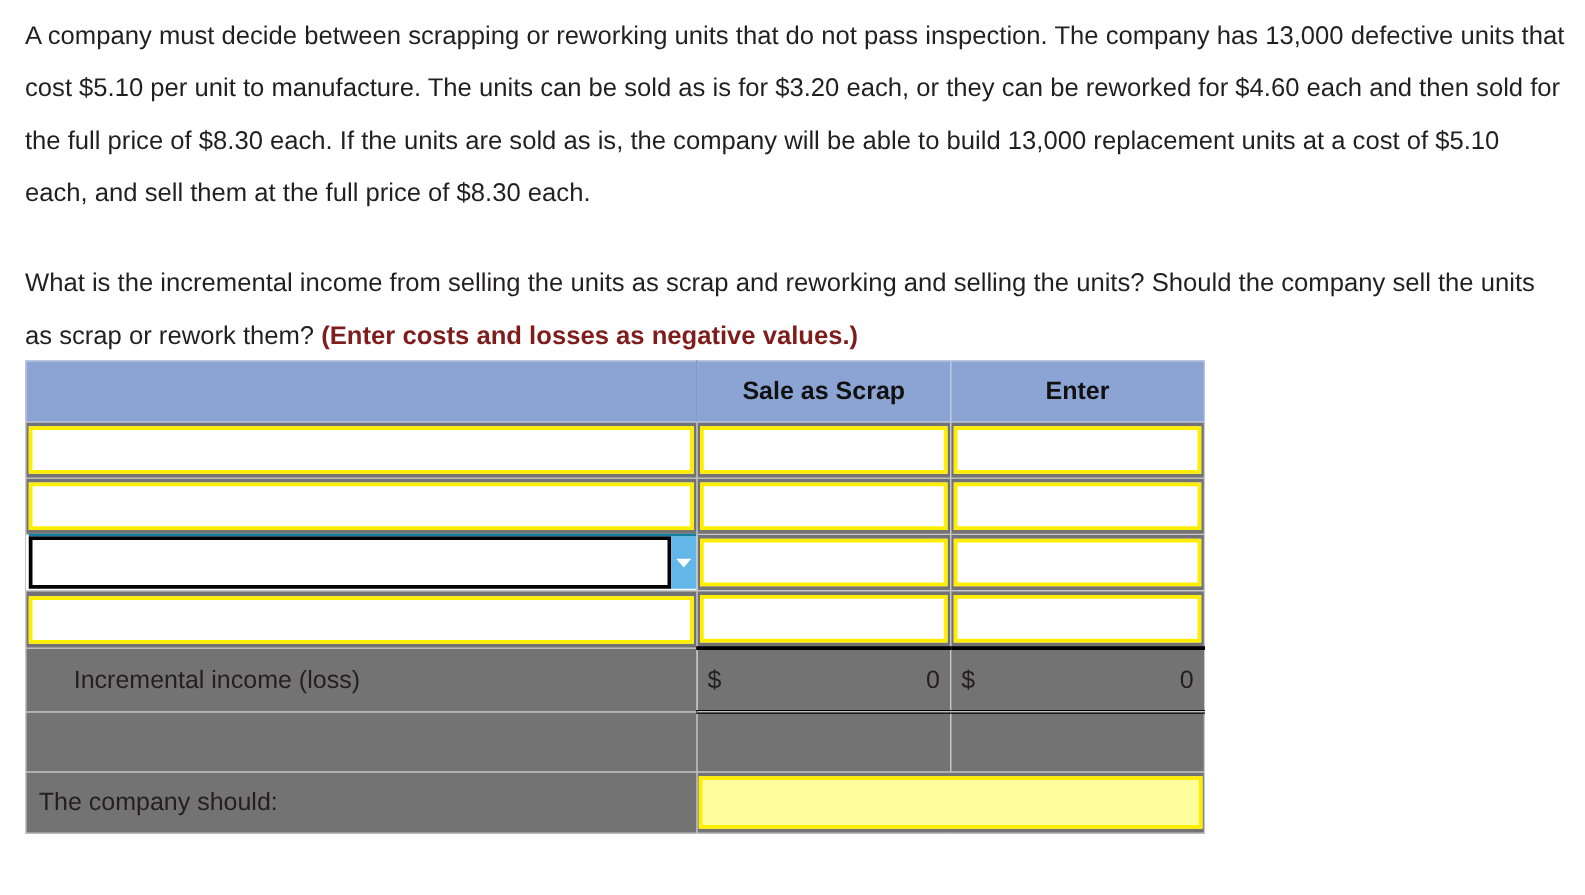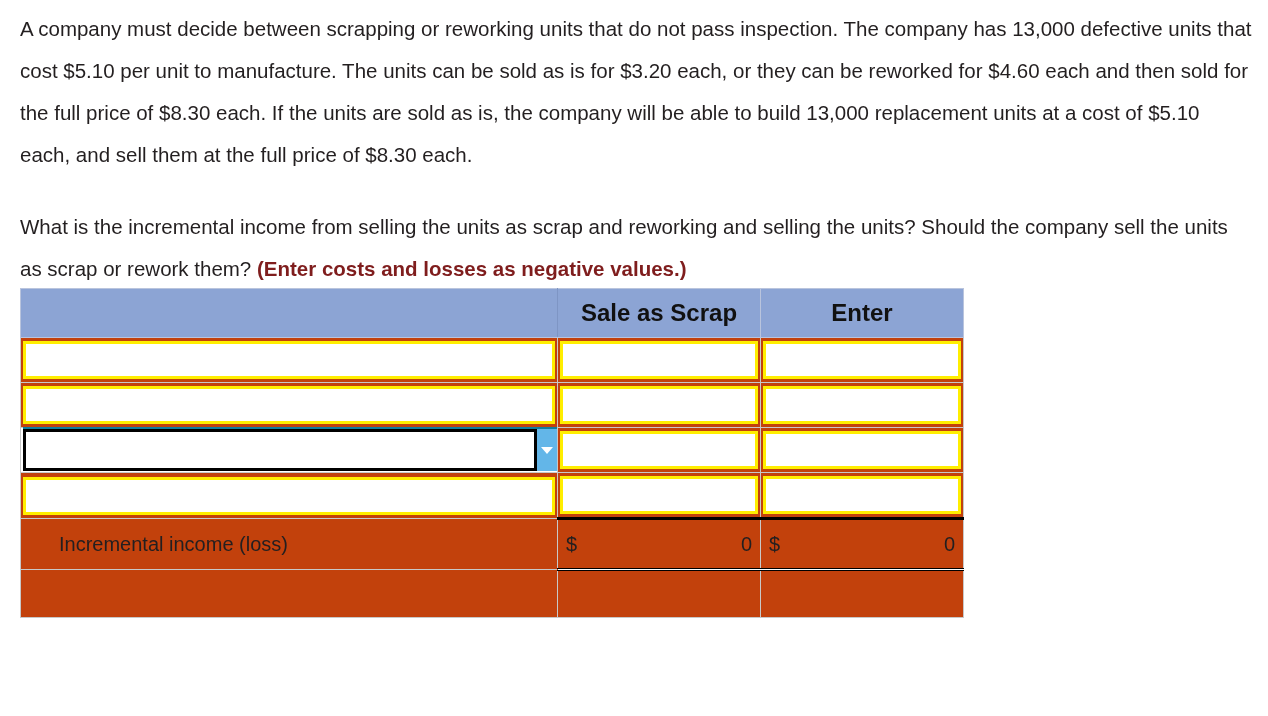--- a/index.html
+++ b/index.html
@@ -43,34 +43,34 @@
     top: 288px;
     width: 943px;
     border-collapse: collapse;
     table-layout: fixed;
     font-size: 19px;
   }
   .worksheet td {
     padding: 0;
     vertical-align: middle;
     border: 1px solid #c8c8c8;
-    background: #c2410c;
+    background: #737373;
   }
 
   col.c-label { width: 537px; }
   col.c-scrap { width: 203px; }
   col.c-rework { width: 203px; }
 
   
   tr.head td {
     background: #8ca4d4;
     border: 1px solid #b9c4dd;
     height: 48px;
     font-weight: bold;
-    font-size: 24px;
+    font-size: 20px;
     text-align: center;
     color: #111111;
   }
   tr.head td.head-blank { border-right: 1px solid #7e95c4; }
 
   
   tr.entry td { height: 44px; }
 
   .ybox {
     box-sizing: border-box;
@@ -260,14 +260,20 @@
         </div>
       </td>
     </tr>
 
     <tr class="spacer">
       <td></td>
       <td></td>
       <td></td>
     </tr>
 
+    <tr class="answer">
+      <td class="answer-label">The company should:</td>
+      <td class="answer-field" colspan="2">
+        <div class="ybox-filled"></div>
+      </td>
+    </tr>
   </tbody>
 </table>
 
 </body></html>

